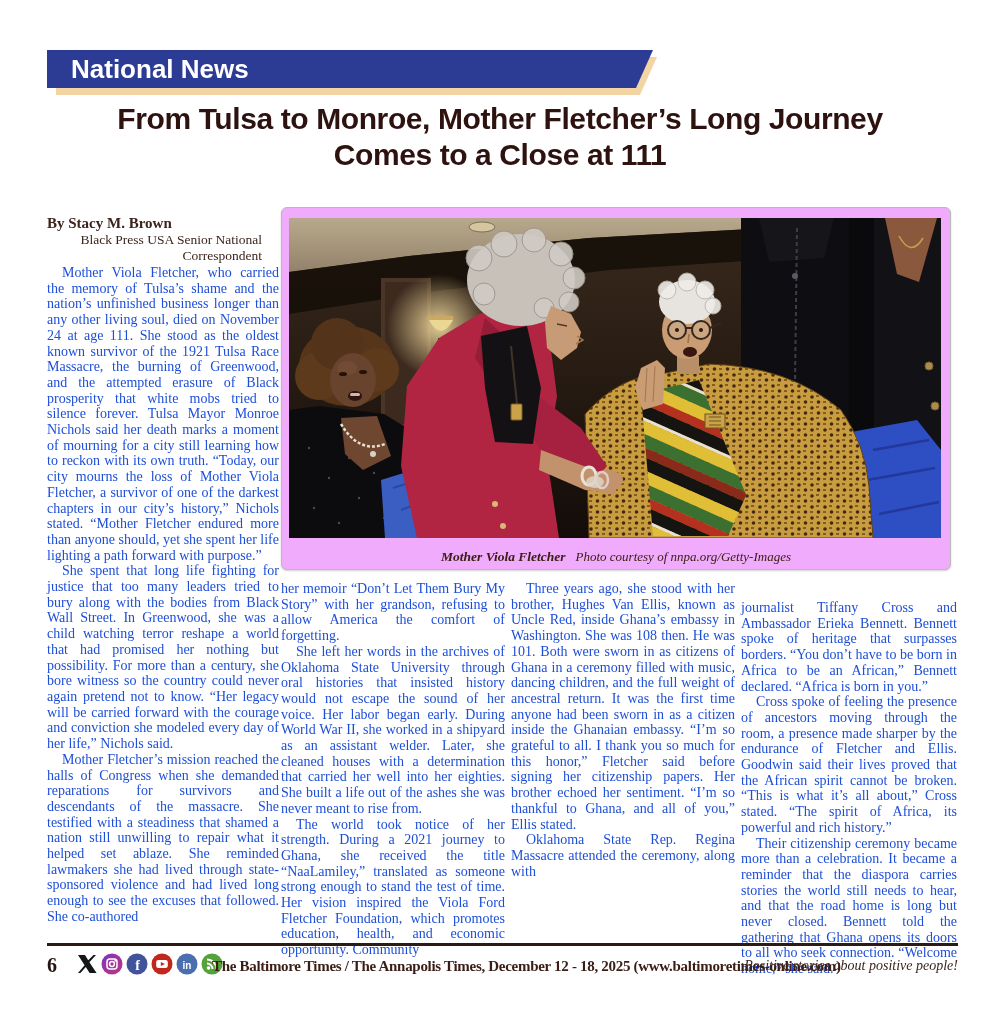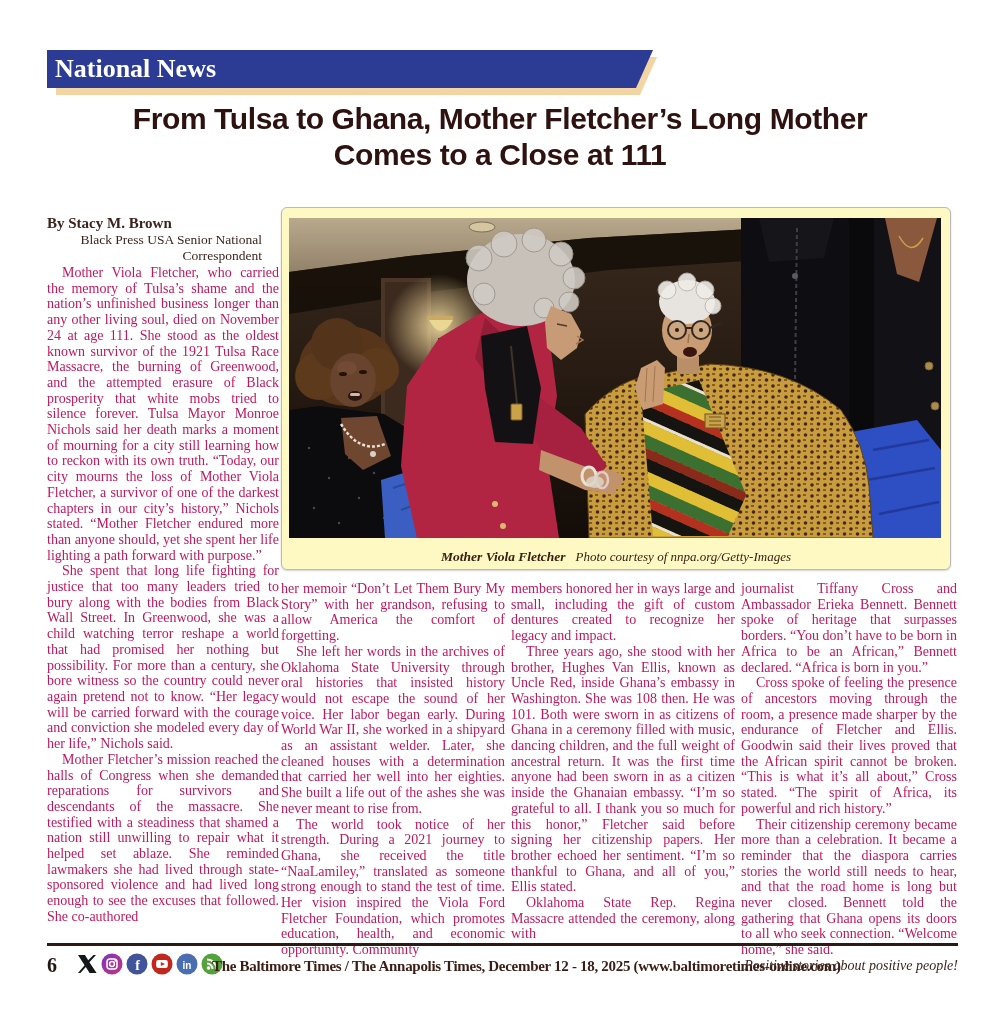--- a/index.html
+++ b/index.html
@@ -13,47 +13,47 @@
     background:#f3d5a4;
     clip-path:polygon(0 0,100% 0,calc(100% - 17px) 100%,0 100%);
   }
   .banner{
     position:absolute;left:47px;top:50px;width:606px;height:38px;
     background:#2c3b94;
     clip-path:polygon(0 0,100% 0,calc(100% - 17px) 100%,0 100%);
   }
   .banner-label{
     color:#ffffff;font-weight:bold;font-size:26px;line-height:38px;
-    padding-left:8px;font-family:Liberation Serif, serif;
+    padding-left:24px;font-family:Liberation Sans, sans-serif;
   }
   
   .headline{
     position:absolute;top:101px;left:0;width:1000px;text-align:center;
     font-family:"Liberation Sans",sans-serif;font-weight:bold;
     font-size:30px;line-height:36px;color:#2d1210;letter-spacing:-0.4px;
   }
   
   .byline{position:absolute;left:47px;top:214px;width:215px;color:#3c241d;}
   .byline .author{font-weight:bold;font-size:15px;line-height:18px;}
   .byline .org{font-size:13.5px;line-height:16px;text-align:right;}
   
   .col{
-    position:absolute;font-size:14px;line-height:15.7px;color:#be185d;
+    position:absolute;font-size:14px;line-height:15.7px;color:#1d4ed8;
     text-align:justify;
   }
   .col1{left:47px;top:265px;width:232px;}
   .col2{left:281px;top:581px;width:224px;}
   .col3{left:511px;top:581px;width:224px;}
-  .col4{left:741px;top:581px;width:216px;font-family:Liberation Serif, serif;}
+  .col4{left:741px;top:600px;width:216px;font-family:Liberation Serif, serif;}
   .para{margin:0;}
   .para.indent{text-indent:15px;}
   
   .photo-box{
     position:absolute;left:281px;top:207px;width:668px;height:361px;
-    background:#fef9c3;border:1px solid #b9b9b9;border-radius:6px;
+    background:#f0abfc;border:1px solid #b9b9b9;border-radius:6px;
     box-shadow:0 1px 2px rgba(0,0,0,0.18);
   }
   .photo-frame{position:absolute;left:7px;top:10px;width:652px;height:320px;overflow:hidden;}
   .photo-frame svg{display:block;}
   .photo-caption{
     position:absolute;left:0;bottom:4px;width:100%;text-align:center;
     font-size:13.5px;color:#3a2014;
   }
   .photo-caption .cap-name{font-weight:bold;font-style:italic;margin-right:10px;}
   .photo-caption .cap-credit{font-style:italic;font-size:13px;}
@@ -74,21 +74,21 @@
 </style>
 </head>
 <body>
 
 <div class="banner-shadow"></div>
 <div class="banner">
   <div class="banner-label">National News</div>
 </div>
 
 <div class="headline">
-  <div>From Tulsa to Ghana, Mother Fletcher’s Long Mother</div>
+  <div>From Tulsa to Monroe, Mother Fletcher’s Long Journey</div>
   <div>Comes to a Close at 111</div>
 </div>
 
 <div class="byline">
   <div class="author">By Stacy M. Brown</div>
   <div class="org">Black Press USA Senior National Correspondent</div>
 </div>
 
 <div class="photo-box">
   <div class="photo-frame">
@@ -268,21 +268,20 @@
     <p class="para indent">Mother Viola Fletcher, who carried the memory of Tulsa’s shame and the nation’s unfinished business longer than any other living soul, died on November 24 at age 111. She stood as the oldest known survivor of the 1921 Tulsa Race Massacre, the burning of Greenwood, and the attempted erasure of Black prosperity that white mobs tried to silence forever. Tulsa Mayor Monroe Nichols said her death marks a moment of mourning for a city still learning how to reckon with its own truth. “Today, our city mourns the loss of Mother Viola Fletcher, a survivor of one of the darkest chapters in our city’s history,” Nichols stated. “Mother Fletcher endured more than anyone should, yet she spent her life lighting a path forward with purpose.”</p>
     <p class="para indent">She spent that long life fighting for justice that too many leaders tried to bury along with the bodies from Black Wall Street. In Greenwood, she was a child watching terror reshape a world that had promised her nothing but possibility. For more than a century, she bore witness so the country could never again pretend not to know. “Her legacy will be carried forward with the courage and conviction she modeled every day of her life,” Nichols said.</p>
     <p class="para indent">Mother Fletcher’s mission reached the halls of Congress when she demanded reparations for survivors and descendants of the massacre. She testified with a steadiness that shamed a nation still unwilling to repair what it helped set ablaze. She reminded lawmakers she had lived through state-sponsored violence and had lived long enough to see the excuses that followed. She co-authored</p>
   </div>
 <div class="col col2">
     <p class="para">her memoir “Don’t Let Them Bury My Story”  with her grandson, refusing to allow America the comfort of forgetting.</p>
     <p class="para indent">She left her words in the archives of Oklahoma State University through oral histories that insisted history would not escape the sound of her voice. Her labor began early. During World War II, she worked in a shipyard as an assistant welder. Later, she cleaned houses with a determination that carried her well into her eighties. She built a life out of the ashes she was never meant to rise from.</p>
     <p class="para indent">The world took notice of her strength. During a 2021 journey to Ghana, she received the title “NaaLamiley,” translated as someone strong enough to stand the test of time. Her vision inspired the Viola Ford Fletcher Foundation, which promotes education, health, and economic opportunity. Community</p>
   </div>
 <div class="col col3">
-    <p class="para">members honored her in ways large and small, including the gift of custom dentures created to recognize her legacy and impact.</p>
     <p class="para indent">Three years ago, she stood with her brother, Hughes Van Ellis, known as Uncle Red, inside Ghana’s embassy in Washington. She was 108 then. He was 101. Both were sworn in as citizens of Ghana in a ceremony filled with music, dancing children, and the full weight of ancestral return. It was the first time anyone had been sworn in as a citizen inside the Ghanaian embassy. “I’m so grateful to all. I thank you so much for this honor,” Fletcher said before signing her citizenship papers. Her brother echoed her sentiment. “I’m so thankful to Ghana, and all of you,” Ellis stated.</p>
     <p class="para indent">Oklahoma State Rep. Regina Massacre attended the ceremony, along with</p>
   </div>
 <div class="col col4">
     <p class="para">journalist Tiffany Cross and Ambassador Erieka Bennett. Bennett spoke of heritage that surpasses borders. “You don’t have to be born in Africa to be an African,” Bennett declared. “Africa is born in you.”</p>
     <p class="para indent">Cross spoke of feeling the presence of ancestors moving through the room, a presence made sharper by the endurance of Fletcher and Ellis. Goodwin said their lives proved that the African spirit cannot be broken. “This is what it’s all about,” Cross stated. “The spirit of Africa, its powerful and rich history.”</p>
     <p class="para indent">Their citizenship ceremony became more than a celebration. It became a reminder that the diaspora carries stories the world still needs to hear, and that the road home is long but never closed. Bennett told the gathering that Ghana opens its doors to all who seek connection. “Welcome home,” she said.</p>
   </div>
 
 <div class="footer-rule"></div>

